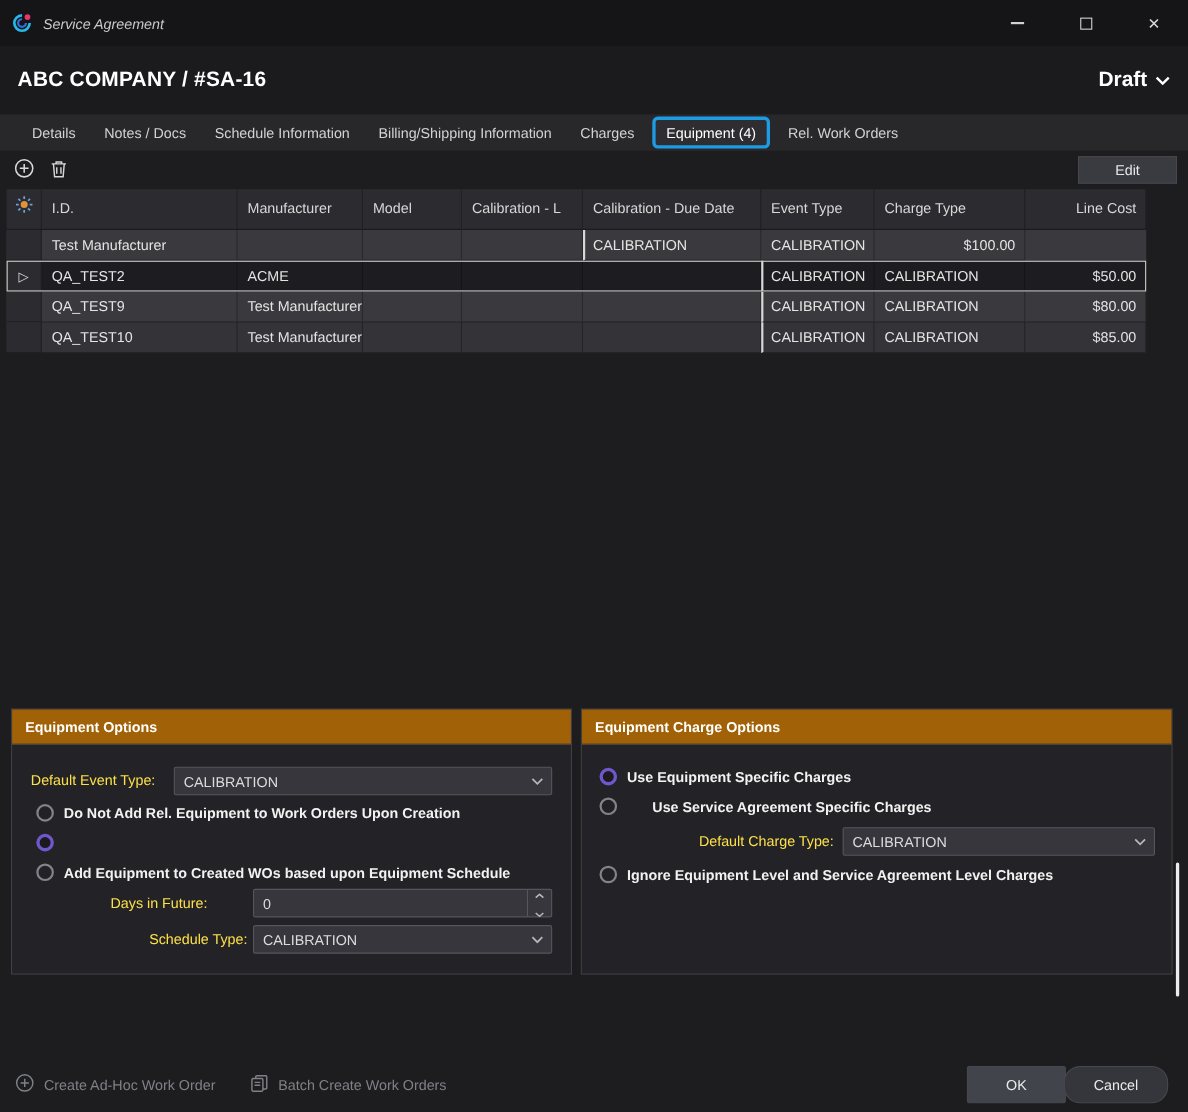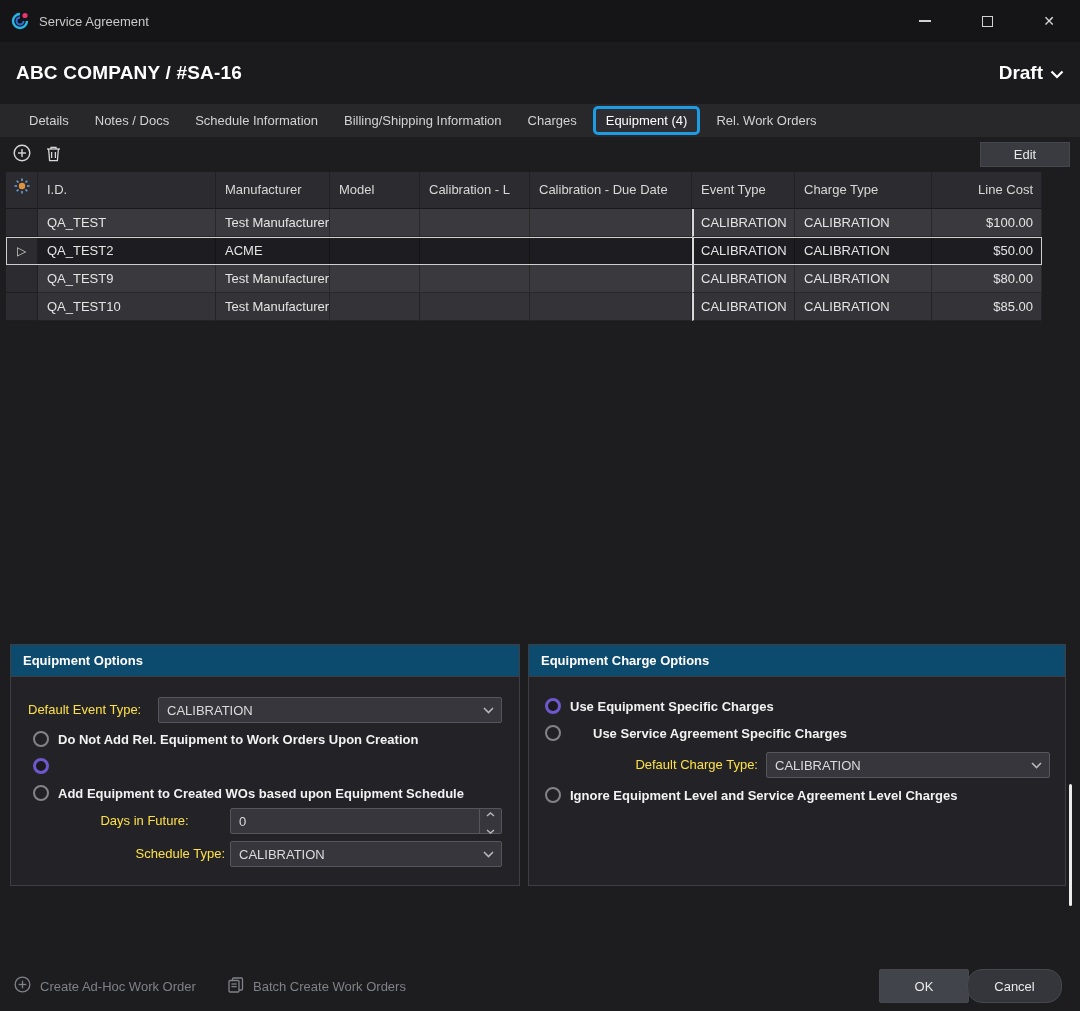--- a/index.html
+++ b/index.html
@@ -6,21 +6,21 @@
   html,body { background:#0e0e0f; }
   #app {
     position:relative; width:1080px; height:1011px; overflow:hidden;
     background:#1d1d20; color:#e6e6e6;
     font-family:"Liberation Sans", sans-serif; font-size:13px;
   }
 
   
   .titlebar { position:absolute; top:0; left:0; width:100%; height:42px; background:#151517; display:flex; align-items:center; }
   .logo { margin-left:10px; width:20px; height:20px; display:flex; }
-  .win-title { margin-left:9px; font-size:13px; color:#c9c9c9; }
+  .win-title { margin-left:9px; font-size:13px; color:#c9c9c9;font-style:italic; }
   .win-controls { position:absolute; right:0; top:0; height:42px; display:flex; }
   .win-btn { width:62px; height:42px; display:flex; align-items:center; justify-content:center; color:#d2d2d2; cursor:pointer; background:transparent; border:none; }
   .min-bar { width:12px; height:2px; background:#d2d2d2; display:inline-block; }
   .max-box { width:11px; height:11px; border:1.3px solid #d2d2d2; display:inline-block; }
   .close-x { font-size:14px; color:#d8d8d8; }
 
   
   .header { position:absolute; top:42px; left:0; width:100%; height:62px; background:#1b1b1e; display:flex; align-items:center; padding:0 16px; }
   .agreement-title { font-size:19px; font-weight:bold; color:#ffffff; letter-spacing:.2px; }
   .status-dd { margin-left:auto; display:flex; align-items:center; gap:7px; font-size:19px; font-weight:bold; color:#ffffff; cursor:pointer; }
@@ -47,21 +47,21 @@
     border-right:1px solid rgba(0,0,0,.28); border-bottom:1px solid rgba(0,0,0,.30); overflow:hidden; white-space:nowrap; }
   .data-row.even { background:#3a3a3e; }
   .data-row.odd  { background:#333338; }
   .data-row.selected { background:#1d1d21; outline:1px solid #cfcfcf; outline-offset:-1px; position:relative; z-index:2; }
   .data-row .cell.indicator { background:#2c2c30; padding:0; display:flex; align-items:center; justify-content:center; color:#d6d6d6; font-size:12px; }
   .cell.col-line_cost { text-align:right; padding-right:8px; }
   .data-row .cell.col-event_type { border-left:2px solid #d8d8d8; padding-left:7px; }
 
   
   .panel { position:absolute; background:#232327; border:1px solid #3e3e43; }
-  .panel-header { height:32px; background:#0c4a6e; border-bottom:1px solid #3e3e43; line-height:31px; padding-left:12px;
+  .panel-header { height:32px; background:#a16207; border-bottom:1px solid #3e3e43; line-height:31px; padding-left:12px;
     font-size:13px; font-weight:bold; color:#ffffff; }
   .panel-body { position:relative; height:calc(100% - 33px); }
   #equipment-options { left:10px; top:644px; width:510px; height:242px; }
   #equipment-charge-options { left:528px; top:644px; width:538px; height:242px; }
 
   .field-label { position:absolute; font-size:13px; color:#fde047; line-height:26px; white-space:nowrap; }
   .select, .spin-input { position:absolute; height:26px; background:#36363c; border:1px solid #55565c; border-radius:2px;
     color:#dcdcdc; font-size:13px; padding-left:8px; display:flex; align-items:center; cursor:pointer; }
   .select .value, .spin-input .value { flex:1; overflow:hidden; white-space:nowrap; }
   .chev { width:26px; align-self:stretch; display:flex; align-items:center; justify-content:center; }
@@ -182,21 +182,20 @@
         <div class="cell col-model">Model</div>
         <div class="cell col-calibration_last">Calibration - L</div>
         <div class="cell col-calibration_due">Calibration - Due Date</div>
         <div class="cell col-event_type">Event Type</div>
         <div class="cell col-charge_type">Charge Type</div>
         <div class="cell col-line_cost">Line Cost</div>
       </div>
     <div>
         <div class="grid-row data-row even">
           <div class="cell indicator"></div>
-          <div class="cell col-id">QA_TEST</div>
           <div class="cell col-manufacturer">Test Manufacturer</div>
           <div class="cell col-model"></div>
           <div class="cell col-calibration_last"></div>
           <div class="cell col-calibration_due"></div>
           <div class="cell col-event_type">CALIBRATION</div>
           <div class="cell col-charge_type">CALIBRATION</div>
           <div class="cell col-line_cost">$100.00</div>
         </div>
         <div class="grid-row data-row odd selected">
           <div class="cell indicator">▷</div>

